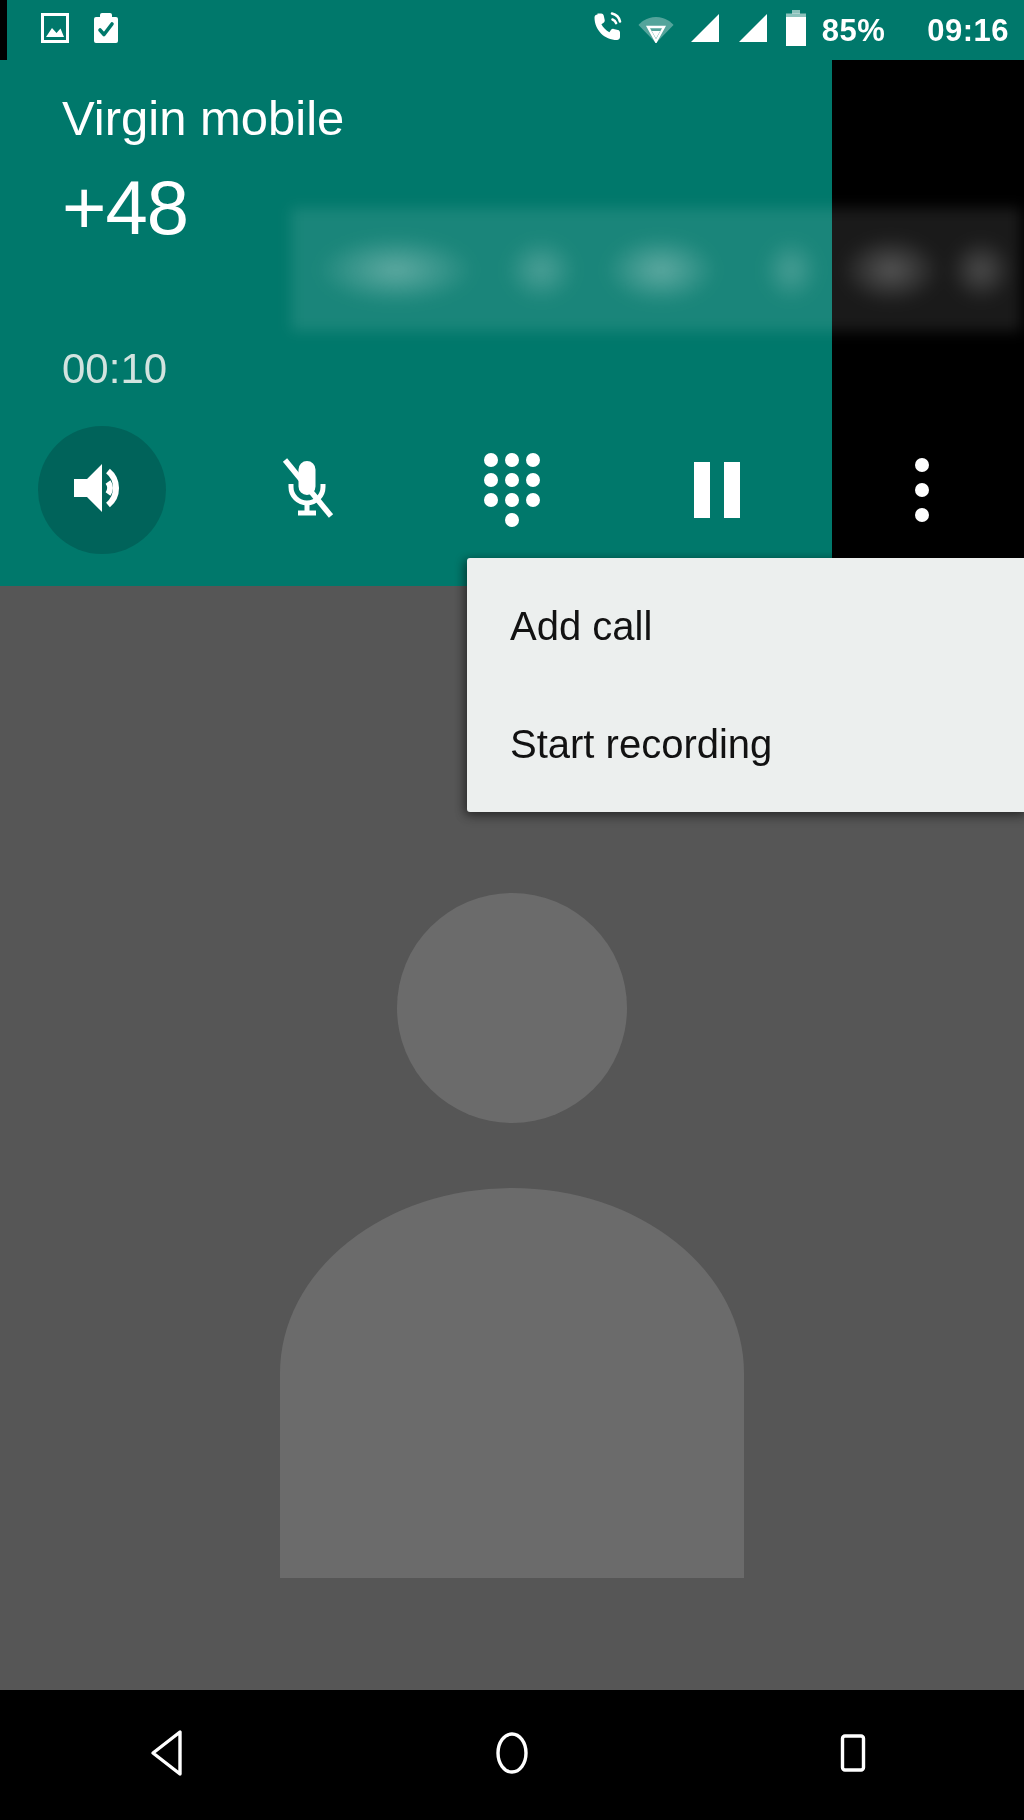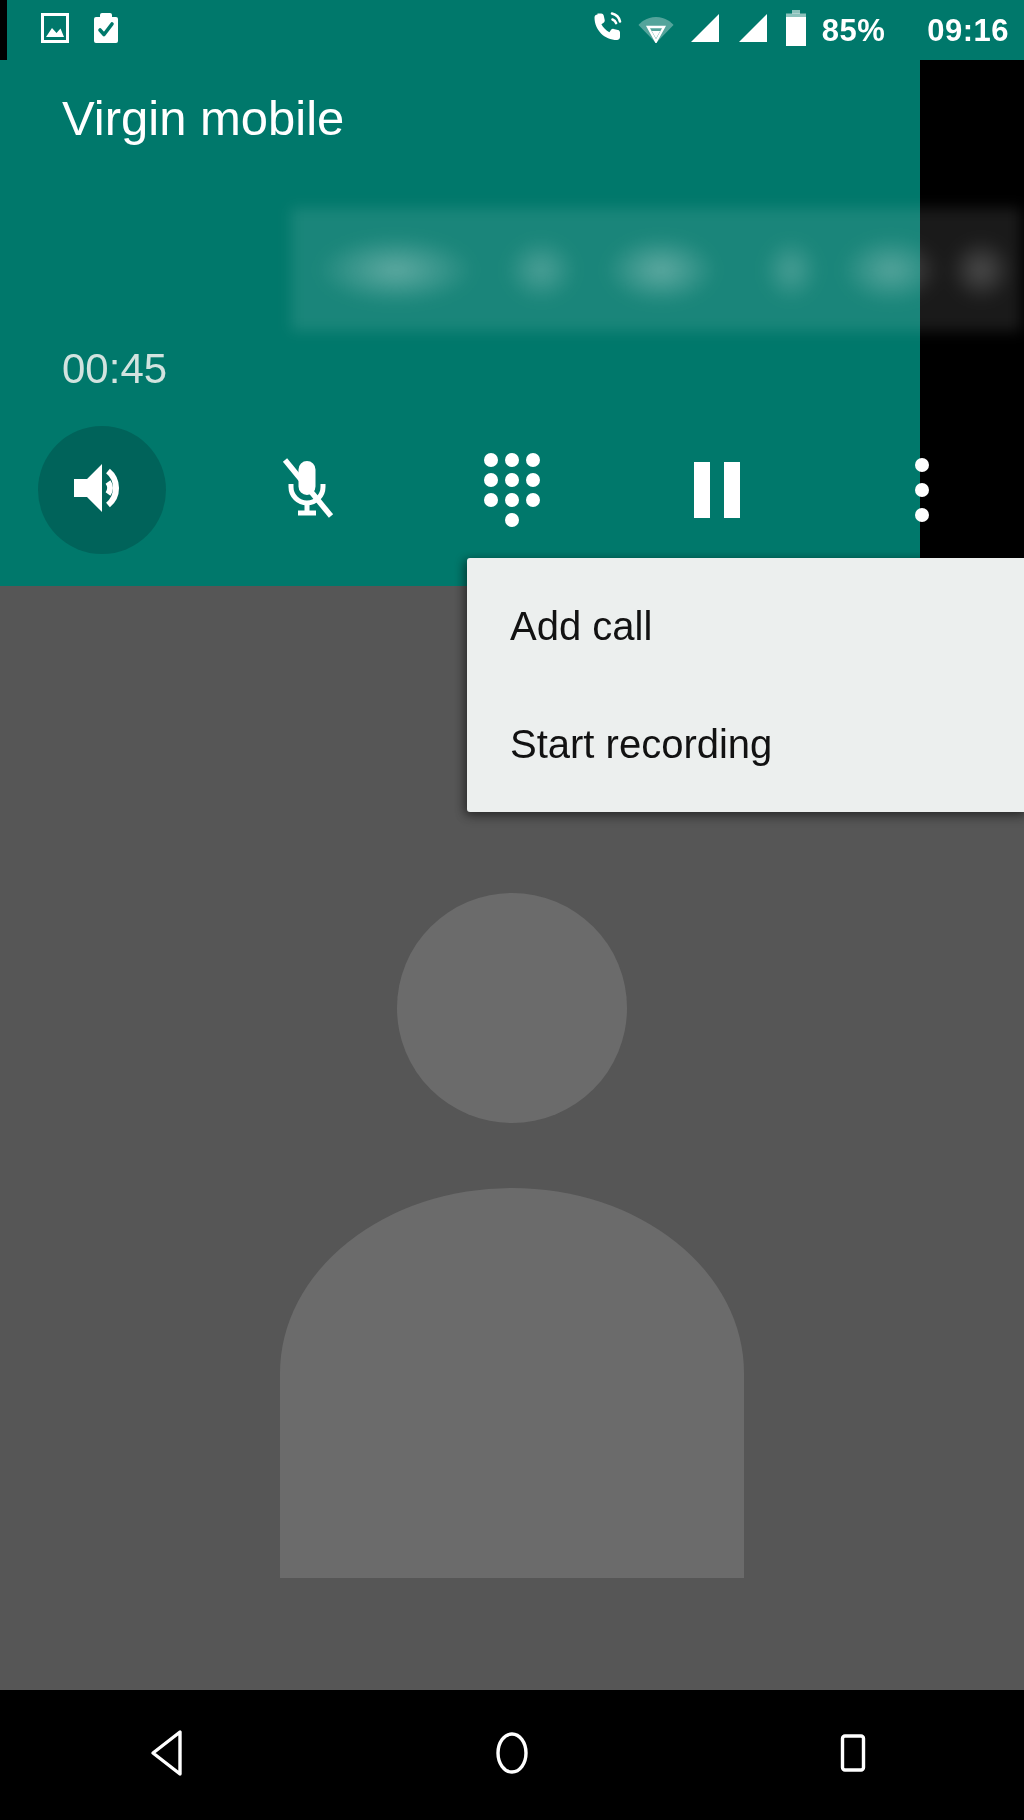--- a/index.html
+++ b/index.html
@@ -20,21 +20,21 @@
   .sb-right{ margin-left:auto; display:flex; align-items:center; gap:14px; padding-right:22px; }
   .sb-icon{ display:block; }
   .sb-text{
     color:#fff; font-size:31px; font-weight:bold; letter-spacing:.5px;
     line-height:1;
   }
   .sb-time{ margin-left:28px; }
 
   
   #call-panel{
-    position:absolute; left:0; top:60px; width:920px; height:526px;
+    position:absolute; left:0; top:60px; width:832px; height:526px;
     background:#00786B;
     text-align:right;
   }
   #carrier-name{
     position:absolute; left:62px; top:34px;
     color:#ffffff; font-size:49px; font-weight:400; line-height:1;
   }
   #phone-prefix{
     position:absolute; left:62px; top:106px;
     color:#ffffff; font-size:76px; font-weight:300; line-height:1.1;
@@ -183,23 +183,24 @@
     </span>
     <span class="sb-text">85%</span>
     <span class="sb-text sb-time">09:16</span>
   </div>
 </div>
 
 <div id="call-panel">
 
   <div id="carrier-name">Virgin mobile</div>
 
+  <div id="phone-prefix">+48</div>
   <div id="phone-number-blur"></div>
 
-  <div id="call-timer">00:45</div>
+  <div id="call-timer">00:10</div>
 
   <div id="control-row">
 
     <div class="ctrl-btn">
       <span class="bubble"></span>
       <span class="glyph">
         <svg width="64" height="58" viewBox="0 0 64 58">
           <path d="M4 20 L17 20 L32 5 L32 53 L17 38 L4 38 Z" fill="#fff"></path>
           <path d="M38 12 a22 22 0 0 1 0 34" fill="none" stroke="#fff" stroke-width="6" stroke-linecap="butt"></path>
           <path d="M38 23 a10 10 0 0 1 0 12" fill="none" stroke="#fff" stroke-width="6" stroke-linecap="butt"></path>

